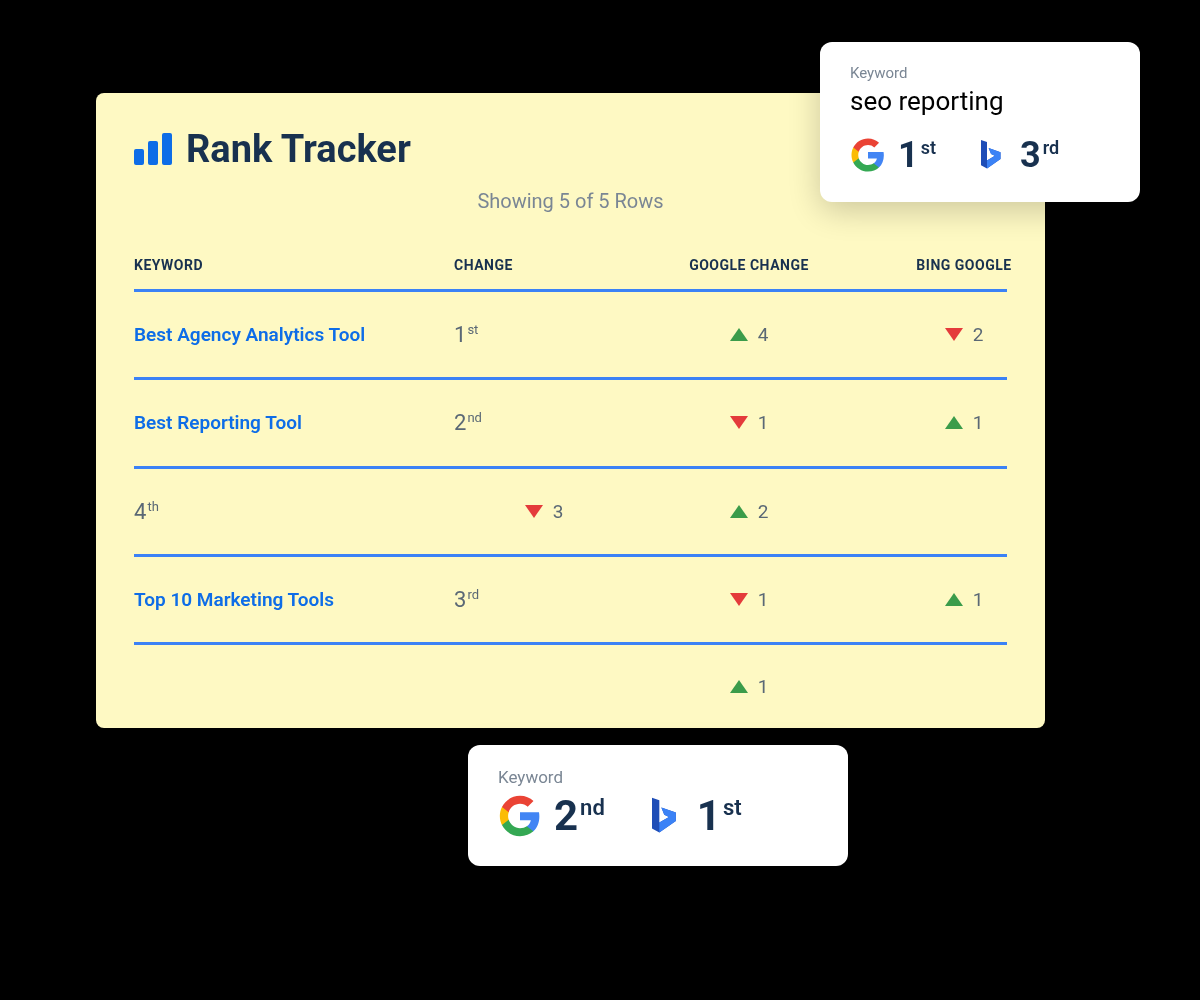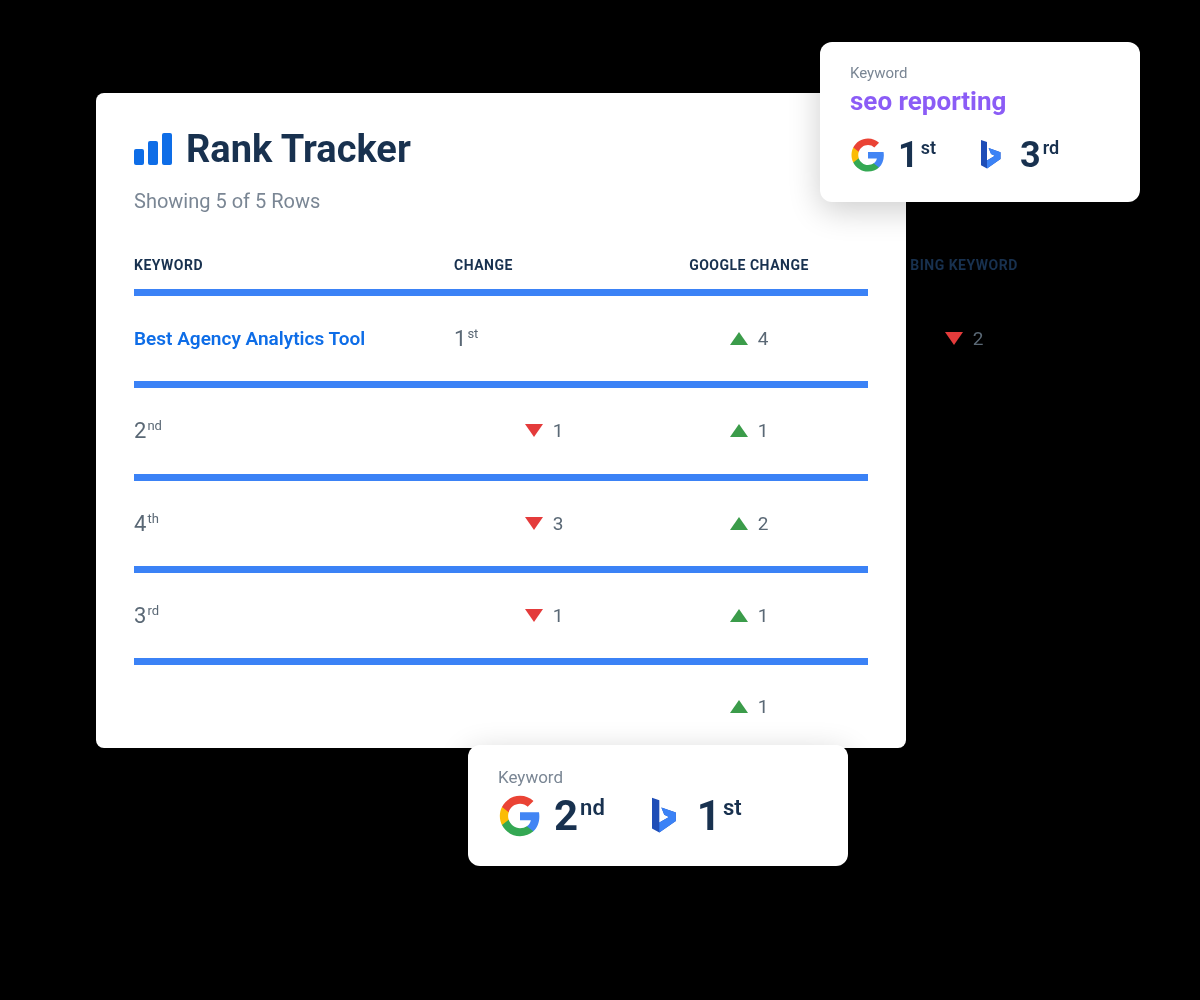--- a/index.html
+++ b/index.html
@@ -7,22 +7,22 @@
       width: 1200px;
       height: 1000px;
       background: #000;
       font-family: -apple-system, BlinkMacSystemFont, 'Segoe UI', Roboto, sans-serif;
       position: relative;
     }
     .main-card {
       position: absolute;
       left: 96px;
       top: 93px;
-      width: 810px;
-      background: #ffffff;
+      width: 949px;
+      background: #fef9c3;
       border-radius: 8px;
       box-shadow: 0 4px 20px rgba(0,0,0,0.15);
       padding: 34px 38px 0 38px;
     }
     .header {
       display: flex;
       align-items: center;
       gap: 14px;
       margin-bottom: 18px;
     }
@@ -42,40 +42,41 @@
     .bars-icon span:nth-child(3) { height: 32px; }
     .title {
       font-size: 38px;
       font-weight: 700;
       color: #18314f;
     }
     .subtitle {
       font-size: 20px;
       color: #7a8694;
       margin-bottom: 28px;
+      text-align: center;
     }
     .table-header {
       display: grid;
       grid-template-columns: 320px 180px 230px 200px;
       padding: 16px 0;
       font-size: 14px;
       font-weight: 700;
       letter-spacing: 0.5px;
       color: #18314f;
     }
     .table-header > div:nth-child(3),
     .table-header > div:nth-child(4) {
       text-align: center;
     }
     .table-row {
       display: grid;
       grid-template-columns: 320px 180px 230px 200px;
       align-items: center;
       padding: 30px 0;
-      border-top: 7px solid #3b82f6;
+      border-top: 3px solid #3b82f6;
     }
     .keyword-link {
       color: #0e6de7;
       font-size: 19px;
       font-weight: 600;
       cursor: pointer;
     }
     .rank-cell {
       font-size: 22px;
       color: #5a6875;
@@ -125,22 +126,22 @@
       top: 745px;
       width: 380px;
     }
     .popup-label {
       font-size: 15px;
       color: #7a8694;
       margin-bottom: 4px;
     }
     .popup-keyword {
       font-size: 26px;
-      font-weight: 700;
-      color: #8b5cf6;
+      font-weight: 400;
+      color: #000000;
       margin-bottom: 18px;
     }
     .popup-ranks {
       display: flex;
       align-items: center;
       gap: 36px;
     }
     .rank-group {
       display: flex;
       align-items: center;
@@ -194,37 +195,38 @@
         <span></span>
     </div>
     <div class="title">Rank Tracker</div>
   </div>
   <div class="subtitle">Showing 5 of 5 Rows</div>
 
   <div class="table-header">
     <div>KEYWORD</div>
     <div>CHANGE</div>
     <div>GOOGLE CHANGE</div>
-    <div>BING KEYWORD</div>
+    <div>BING GOOGLE</div>
   </div>
 
   <div id="table-body">
       <div class="table-row">
         <div class="keyword-link">Best Agency Analytics Tool</div>
         <div class="rank-cell">1<sup>st</sup></div>
         <div class="change-cell">
           <div class="triangle-up"></div>
           <span>4</span>
         </div>
         <div class="change-cell">
           <div class="triangle-down"></div>
           <span>2</span>
         </div>
       </div>
       <div class="table-row">
+        <div class="keyword-link">Best Reporting Tool</div>
         <div class="rank-cell">2<sup>nd</sup></div>
         <div class="change-cell">
           <div class="triangle-down"></div>
           <span>1</span>
         </div>
         <div class="change-cell">
           <div class="triangle-up"></div>
           <span>1</span>
         </div>
       </div>
@@ -233,20 +235,21 @@
         <div class="change-cell">
           <div class="triangle-down"></div>
           <span>3</span>
         </div>
         <div class="change-cell">
           <div class="triangle-up"></div>
           <span>2</span>
         </div>
       </div>
       <div class="table-row">
+        <div class="keyword-link">Top 10 Marketing Tools</div>
         <div class="rank-cell">3<sup>rd</sup></div>
         <div class="change-cell">
           <div class="triangle-down"></div>
           <span>1</span>
         </div>
         <div class="change-cell">
           <div class="triangle-up"></div>
           <span>1</span>
         </div>
       </div>

